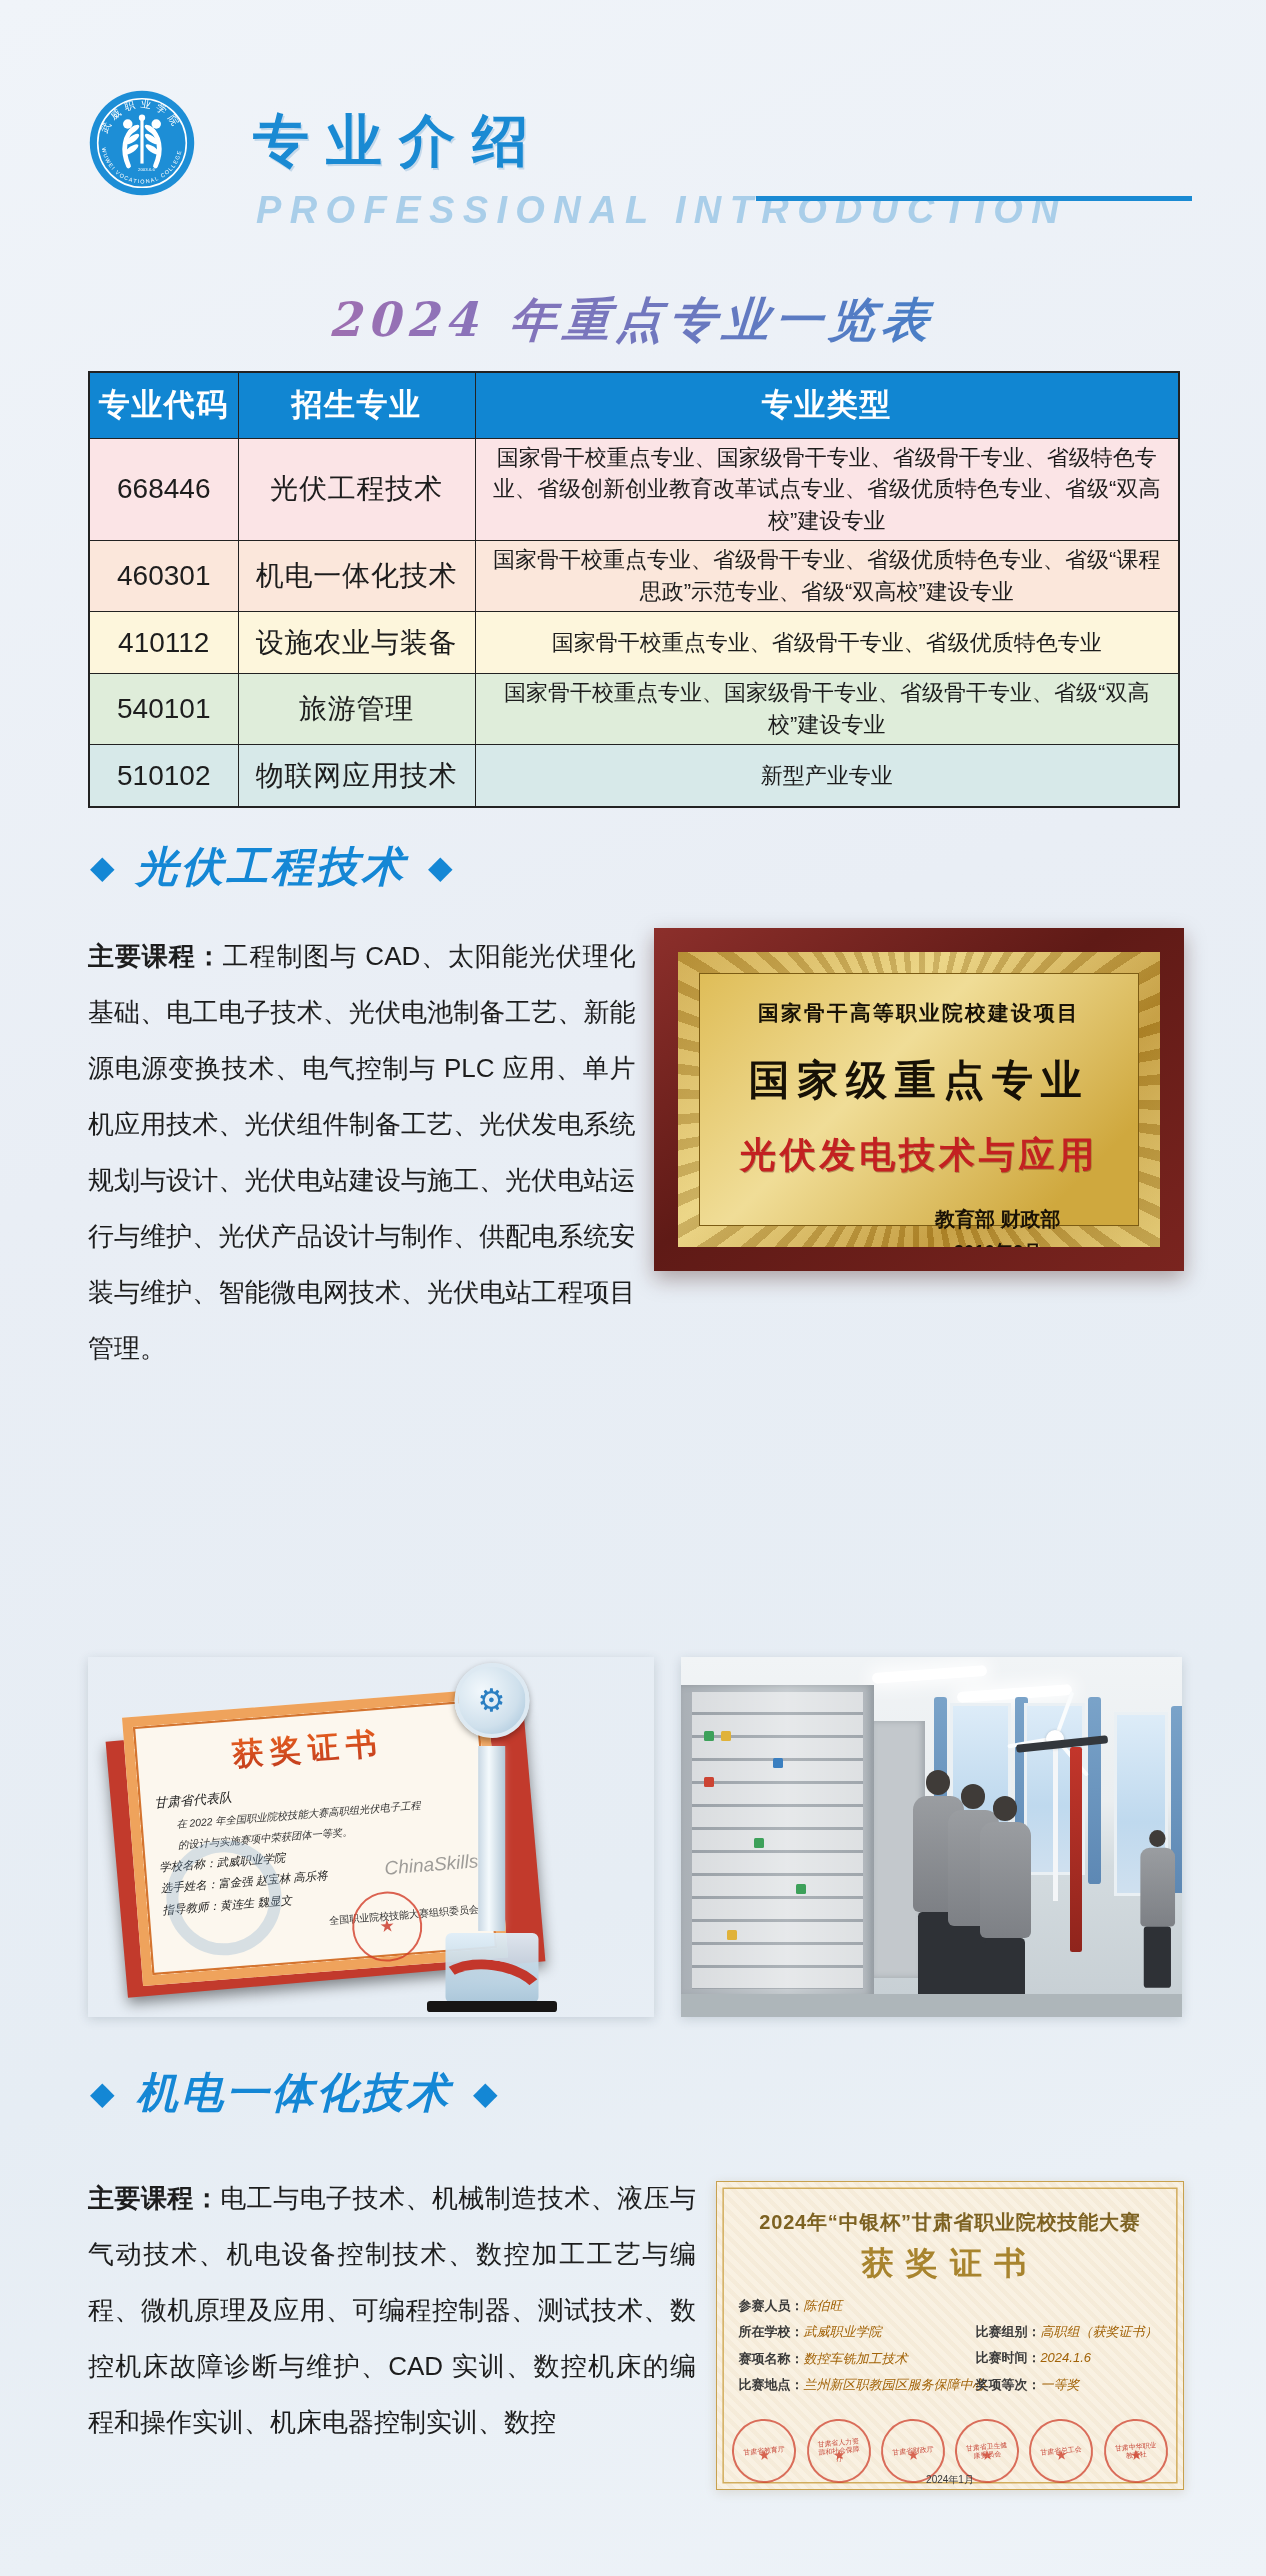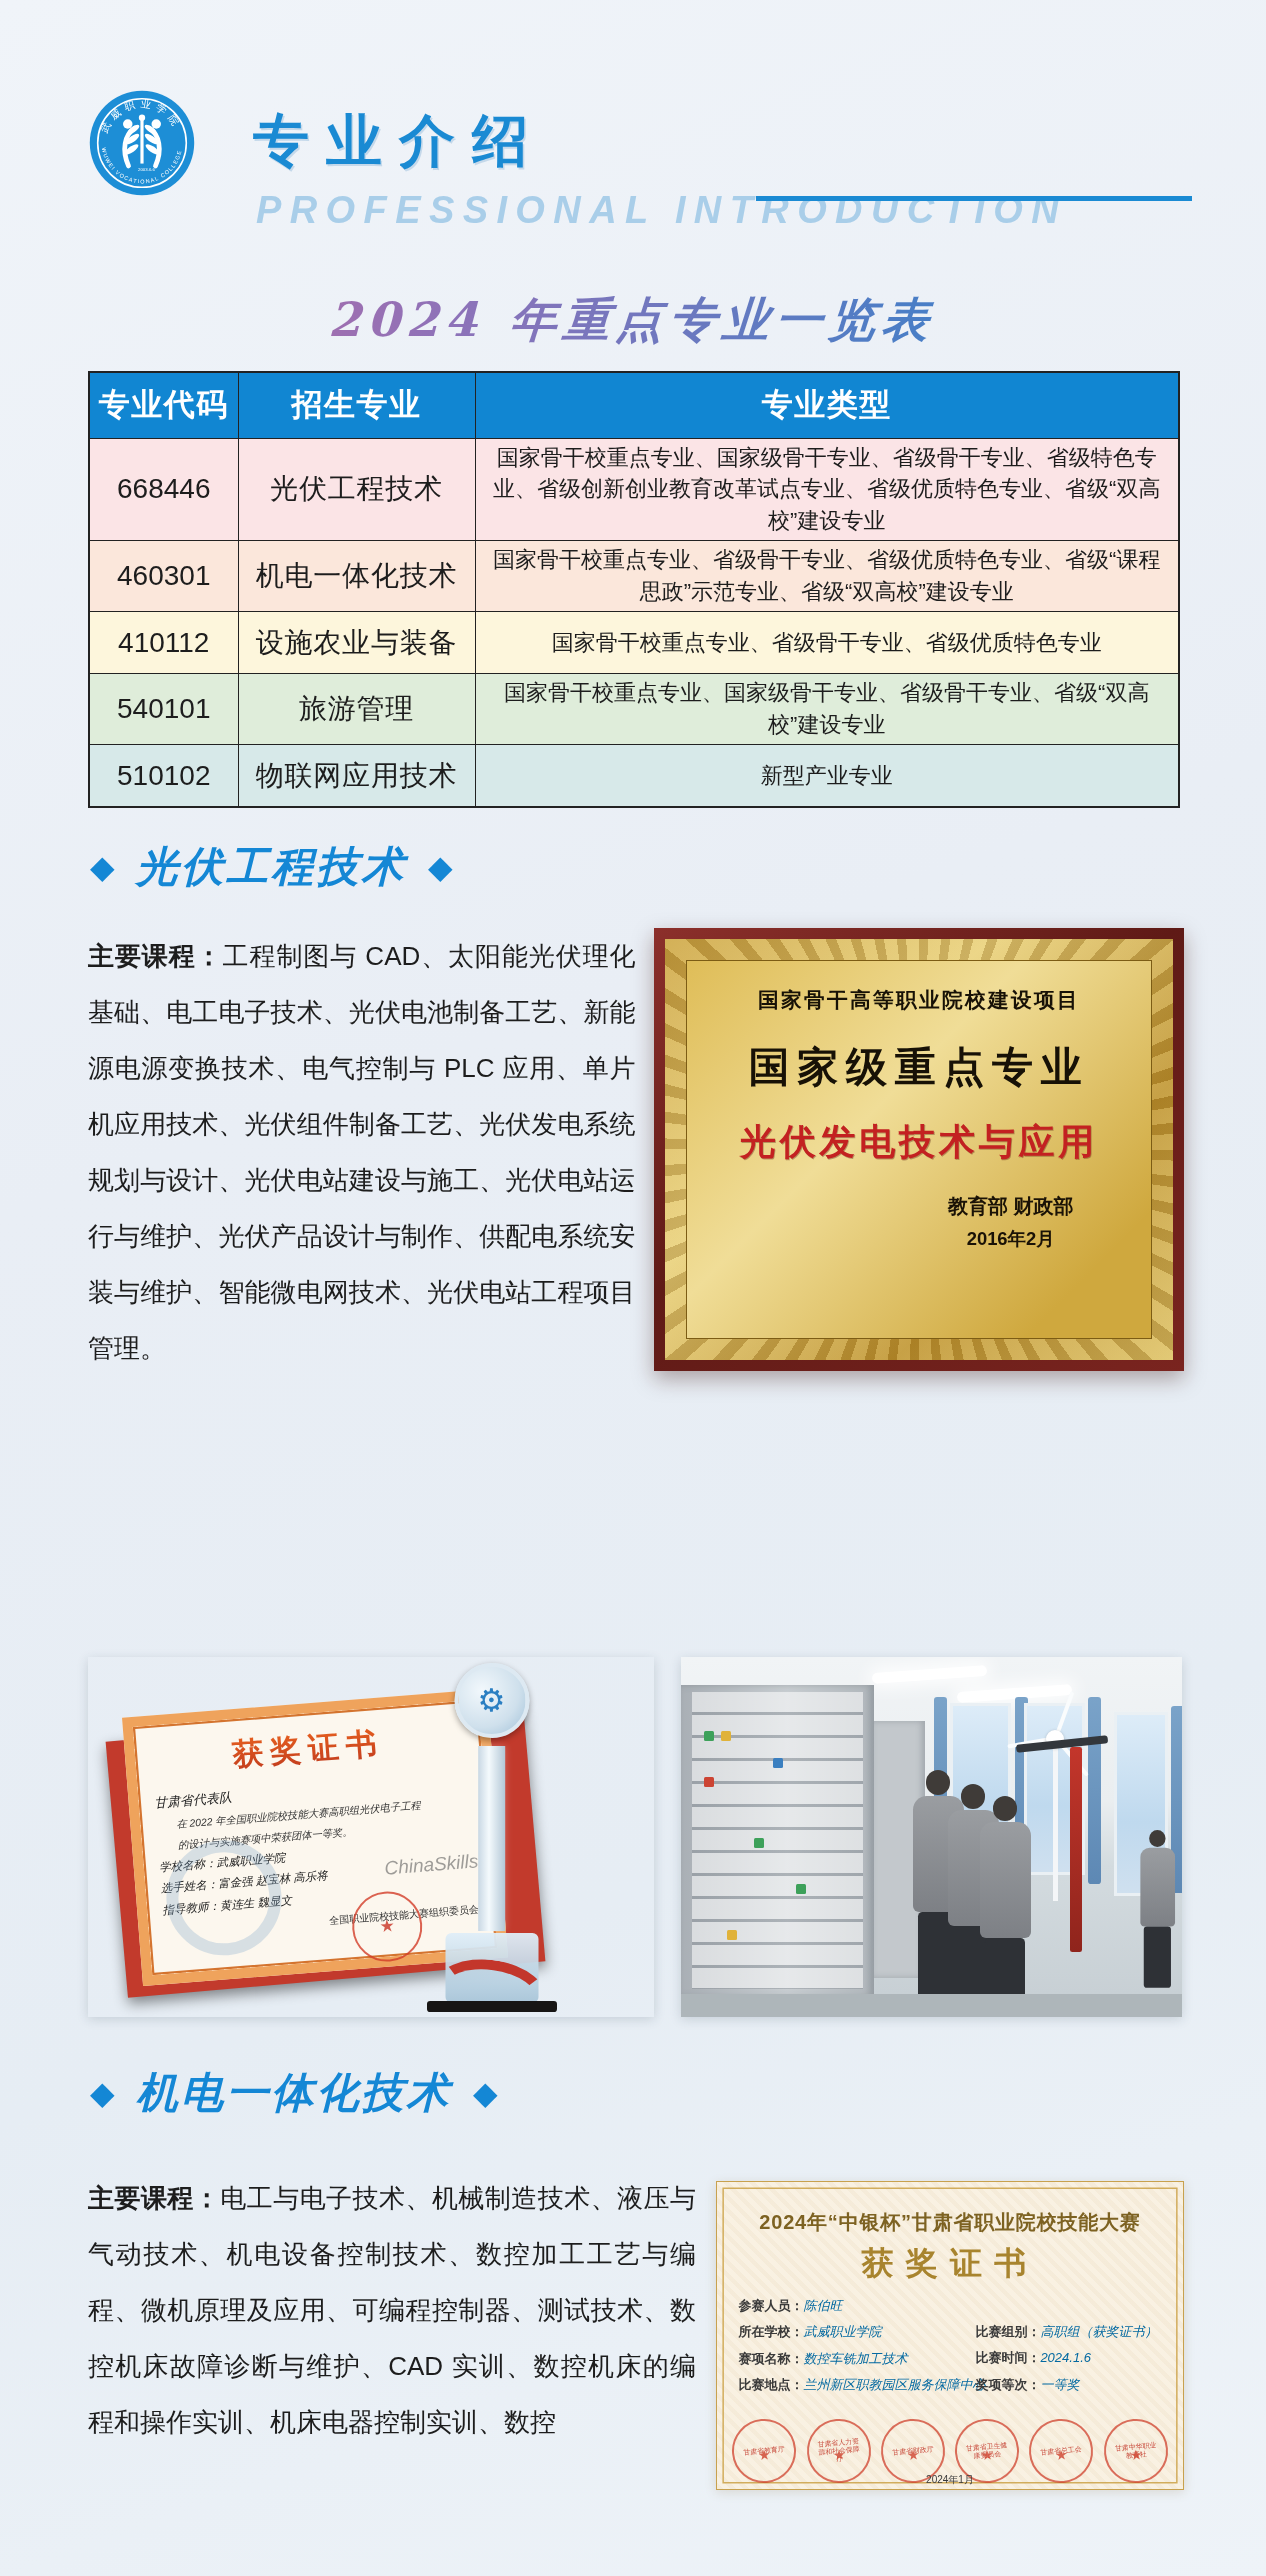--- a/index.html
+++ b/index.html
@@ -40,22 +40,22 @@
   
   .para-block{position:absolute;left:88px;width:1096px;}
   .pb1{top:928px;height:474px;}
   .pb2{top:2170px;height:406px;}
   .jobs{top:1412px;}
   .body-p{margin:0;font-size:26px;line-height:56px;text-align:justify;color:#1d1d1d;}
   .body-p .b{font-weight:bold;}
   .clearfix::after{content:"";display:block;clear:both;}
 
   
-  .plaque{float:right;width:530px;height:443px;margin:0 0 12.2px 18.4px;
-          background:linear-gradient(145deg,#8c2f2b,#5f1a16 45%,#7a241f);padding:11px;
+  .plaque{float:right;width:530px;height:343px;margin:0 0 12.2px 18.4px;
+          background:linear-gradient(145deg,#8c2f2b,#5f1a16 45%,#7a241f);padding:24px;
           box-shadow:0 7.7px 20px rgba(60,20,15,.35);}
   .plaque-rays{position:relative;height:100%;overflow:hidden;
           background:linear-gradient(135deg,#caa241,#e8d07c 35%,#bb8f2c 70%,#dcc066);}
   .plaque-rays::before{content:"";position:absolute;inset:-45%;
           background:repeating-conic-gradient(rgba(122,84,18,.25) 0 2.5deg,rgba(255,242,190,.18) 2.5deg 6deg);}
   .plaque-face{position:absolute;inset:21.4px;border:1.5px solid #7c5c14;
           background:linear-gradient(135deg,#dfbd58,#f0dd97 40%,#cfa83e 85%);
           display:flex;flex-direction:column;align-items:center;padding:20px 23px 13.8px;}
   .pq1{font-size:20.7px;font-weight:bold;letter-spacing:2.3px;color:#171106;margin-top:4.6px;}
   .pq2{font-size:41px;font-weight:bold;letter-spacing:7.7px;color:#171106;margin-top:26px;}
@@ -134,21 +134,21 @@
   .cert::before{content:"";position:absolute;inset:0;
         background:repeating-linear-gradient(45deg,rgba(196,160,100,.07) 0 4.6px,transparent 4.6px 9.2px);}
   .cert>*{position:relative;}
   .cert-slogans{display:flex;justify-content:center;align-items:center;gap:12.2px;font-size:16px;font-weight:bold;color:#4a4a4a;}
   .cert-title{margin-top:9.2px;text-align:center;font-size:20px;font-weight:bold;color:#7d6222;letter-spacing:0.8px;}
   .cert-name{margin-top:6.1px;text-align:center;font-size:32px;font-weight:bold;color:#a8842e;letter-spacing:12.2px;}
   .cert-fields{display:flex;margin-top:10.7px;}
   .cf-left{width:56%;} .cf-right{width:44%;padding-top:26px;}
   .cf-row{font-size:13px;margin-bottom:8.4px;white-space:nowrap;}
   .cf-row .lab{font-weight:bold;color:#3a3a3a;}
-  .cf-row .val{font-style:italic;color:#0369a1;text-align:center;}
+  .cf-row .val{font-style:italic;color:#a16207;text-align:center;}
   .cert-stamps{position:absolute;left:15.3px;right:15.3px;bottom:6.1px;display:flex;justify-content:space-between;}
   .stamp{width:64px;height:64px;border-radius:50%;border:2.3px solid rgba(206,62,42,.8);color:#c3392b;
          display:flex;align-items:center;justify-content:center;text-align:center;
          font-size:6.9px;line-height:1.2;padding:7.7px;position:relative;opacity:.92;transform:rotate(-5deg);}
   .stamp::after{content:"★";position:absolute;left:50%;top:58%;transform:translate(-50%,-50%);font-size:13.8px;color:rgba(206,62,42,.85);}
   .cert-date{position:absolute;left:0;right:0;bottom:1.5px;text-align:center;font-size:10px;color:#3a3a3a;}
 </style>
 </head>
 <body>
 

